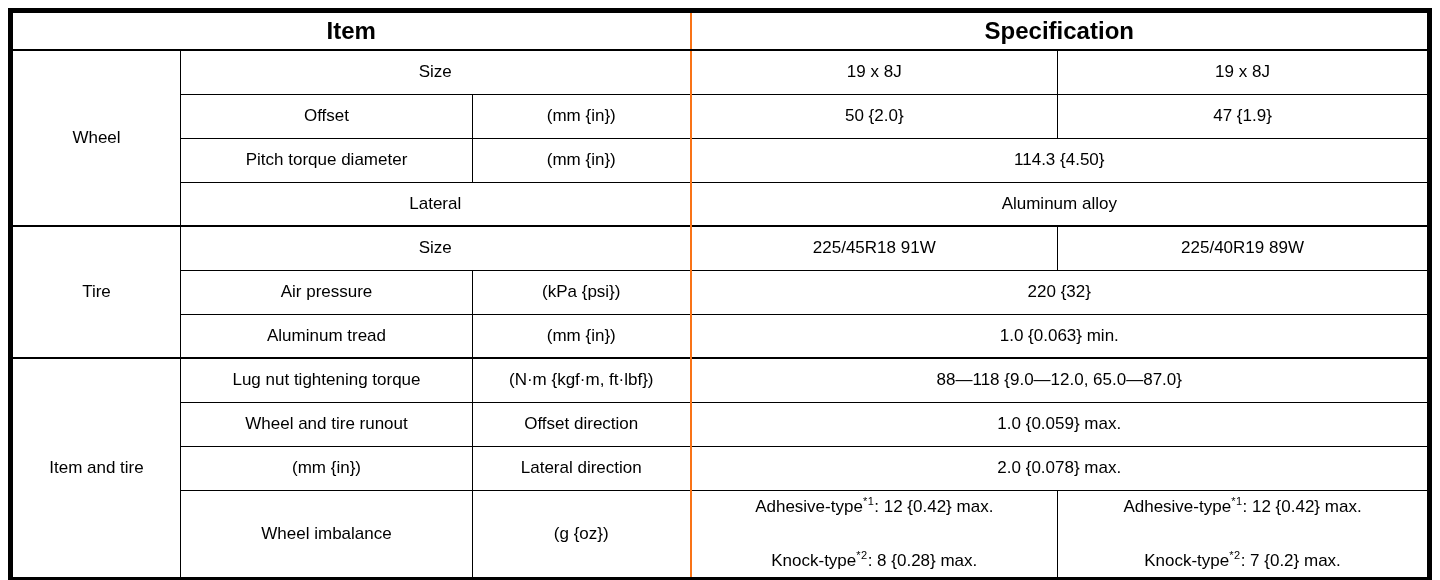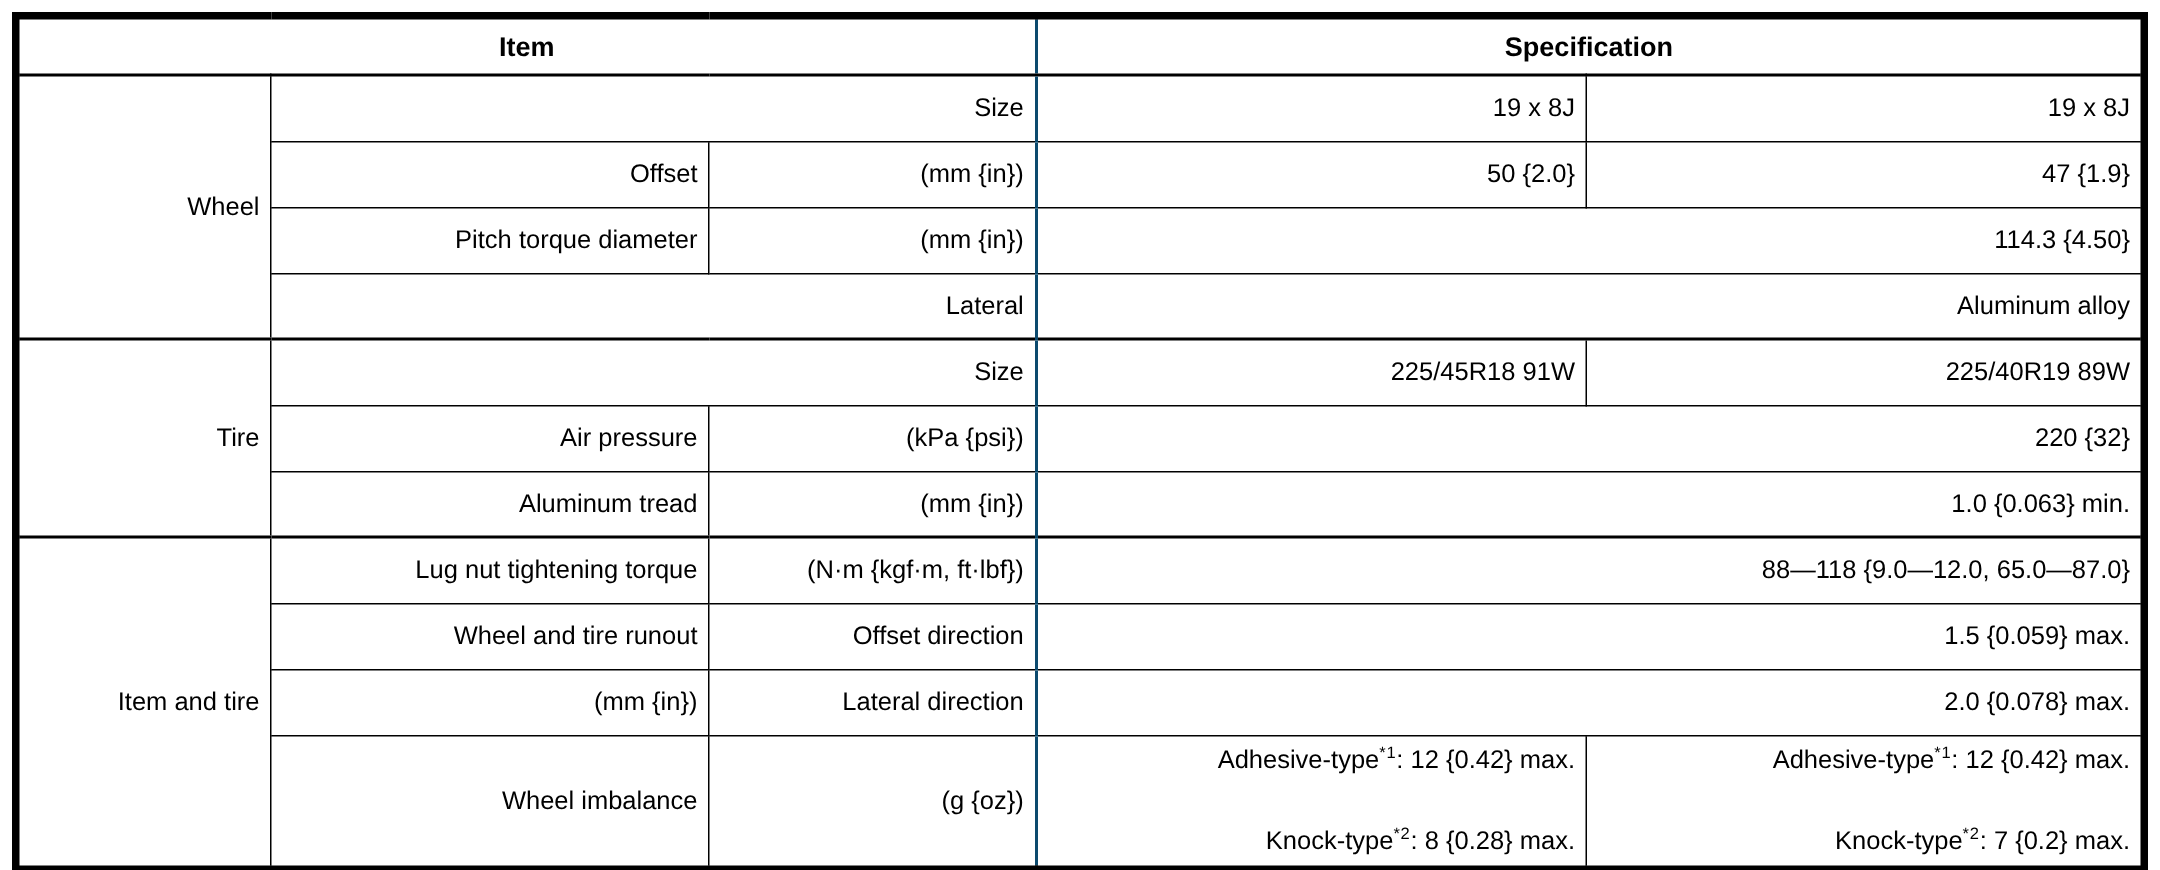--- a/index.html
+++ b/index.html
@@ -26,37 +26,37 @@
     background: #ffffff;
   }
   col.c1 { width: 170px; }
   col.c2 { width: 292px; }
   col.c3 { width: 218px; }
   col.c4 { width: 367px; }
   col.c5 { width: 372px; }
   th, td {
     border: 1px solid #000000;
     padding: 2px 7px;
-    text-align: right;
+    text-align: center;
     vertical-align: middle;
     overflow: hidden;
     white-space: nowrap;
     font-weight: normal;
   }
   thead th {
     height: 32px;
     text-align: center;
     font-weight: bold;
     border-bottom: 2px solid #000000;
-    font-size: 18px;
+    font-size: 24px;
   }
   tr.r { height: 44px; }
   tr.r-tall { height: 86px; }
   tr.group-start td { border-top: 2px solid #000000; }
-  .spec-left { border-left: 2px solid #0c4a6e; }
+  .spec-left { border-left: 2px solid #f97316; }
   td.group-label { vertical-align: middle; }
   sup.fn {
     font-size: 11px;
     line-height: 0;
     vertical-align: super;
     letter-spacing: 0.5px;
   }
   td.imb { padding-top: 0; padding-bottom: 0; }
   .imb-stack {
     display: flex;
@@ -128,21 +128,21 @@
 
       <tr class="r group-start">
         <td rowspan="4" class="group-label">Item and tire</td>
         <td>Lug nut tightening torque</td>
         <td>(N·m {kgf·m, ft·lbf})</td>
         <td colspan="2" class="spec-left">88—118 {9.0—12.0, 65.0—87.0}</td>
       </tr>
       <tr class="r">
         <td>Wheel and tire runout</td>
         <td>Offset direction</td>
-        <td colspan="2" class="spec-left">1.5 {0.059} max.</td>
+        <td colspan="2" class="spec-left">1.0 {0.059} max.</td>
       </tr>
       <tr class="r">
         <td>(mm {in})</td>
         <td>Lateral direction</td>
         <td colspan="2" class="spec-left">2.0 {0.078} max.</td>
       </tr>
       <tr class="r-tall">
         <td>Wheel imbalance</td>
         <td>(g {oz})</td>
         <td class="spec-left imb">

